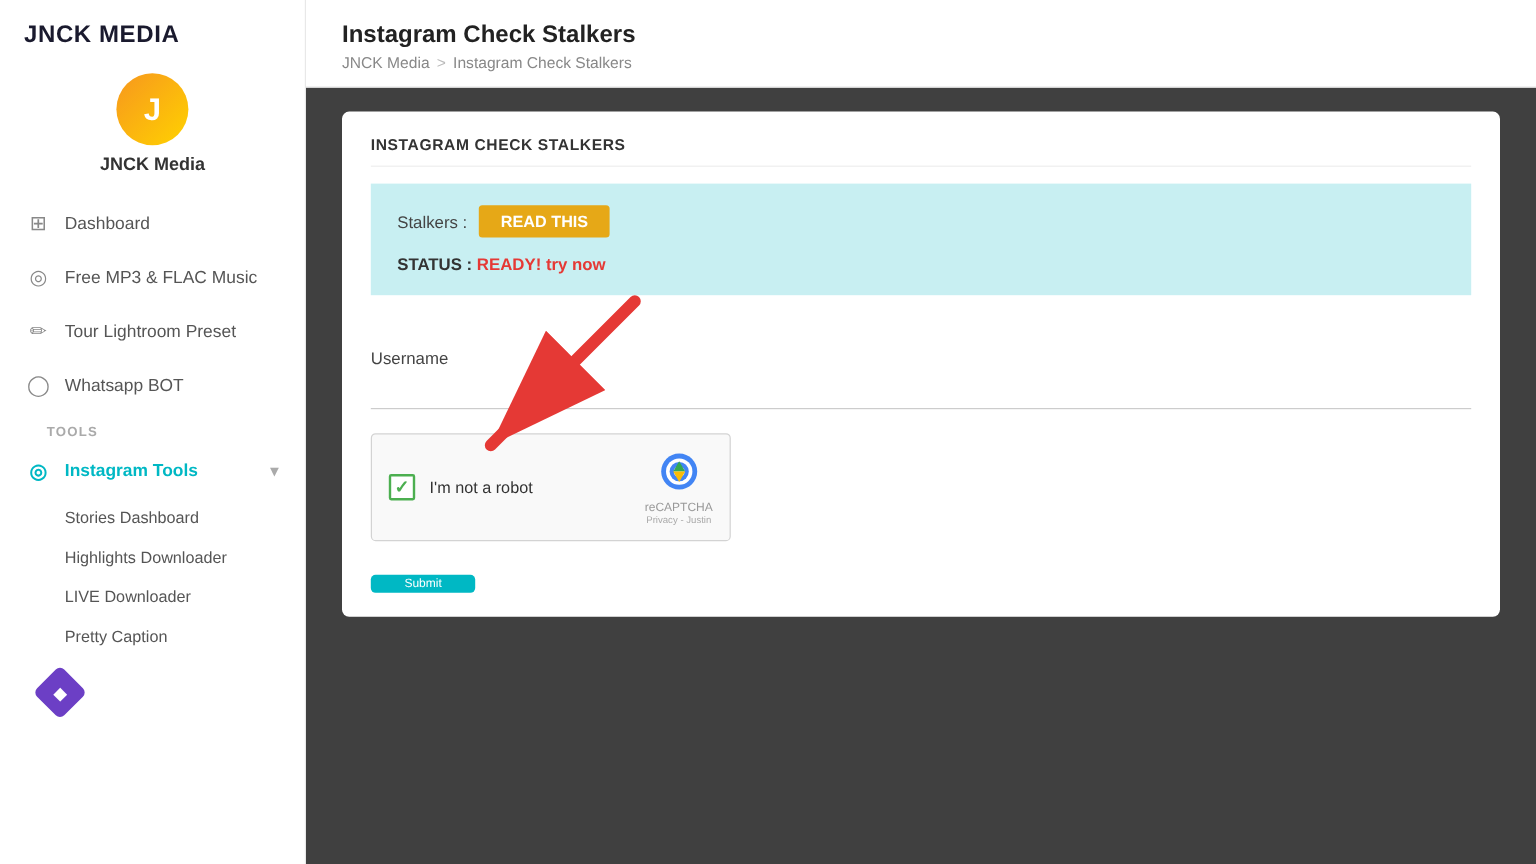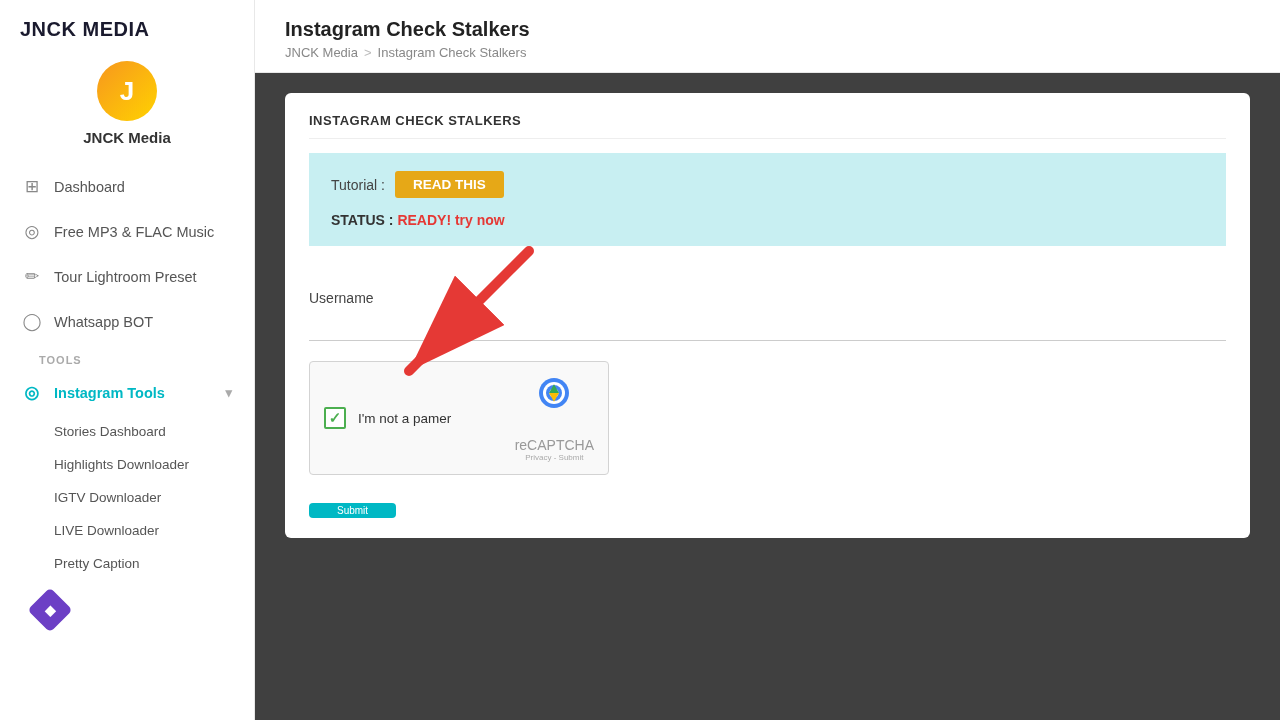--- a/index.html
+++ b/index.html
@@ -260,23 +260,22 @@
     .recaptcha-right {
       display: flex;
       flex-direction: column;
       align-items: center;
     }
     .recaptcha-logo {
       font-size: 22px;
       color: #4285f4;
     }
     .recaptcha-brand {
-      font-size: 14px;
+      font-size: 10px;
       color: #999;
-      margin-top: 19px;
     }
     .recaptcha-links {
       font-size: 8px;
       color: #aaa;
     }
 
     .submit-btn {
       background: #00b8c4;
       color: #fff;
       border: none;
@@ -348,23 +347,20 @@
       <span>Instagram Tools</span>
       <span class="chevron">▾</span>
     </div>
     <div class="sub-nav-item">
       <span>Stories Dashboard</span>
     </div>
     <div class="sub-nav-item">
       <span>Highlights Downloader</span>
     </div>
     <div class="sub-nav-item">
-      <span>IGTV Downloader</span>
-    </div>
-    <div class="sub-nav-item">
       <span>LIVE Downloader</span>
     </div>
     <div class="sub-nav-item">
       <span>Pretty Caption</span>
     </div>
 
     <div style="display:flex; align-items:center; padding: 14px 22px 0 22px;">
       <div class="diamond-badge">
         <div class="diamond-inner">◆</div>
       </div>
@@ -384,57 +380,57 @@
   </div>
 
   <div class="content-area">
 
     <div class="card">
       <div class="card-inner">
         <div class="section-heading">INSTAGRAM CHECK STALKERS</div>
 
         <div class="info-box">
           <div class="tutorial-row">
-            <span class="tutorial-label">Tutorial :</span>
+            <span class="tutorial-label">Stalkers :</span>
             <button class="read-this-btn">READ THIS</button>
           </div>
           <div class="status-row">
             <span>STATUS :</span>
             <span class="status-ready">READY! try now</span>
           </div>
         </div>
       </div>
 
       <div class="form-section">
         <label class="form-label">Username</label>
         <input class="form-input" type="text" style="">
 
         
         <div style="position:relative; display:inline-block;">
           <div class="recaptcha-box">
             <div class="recaptcha-left">
               <div class="recaptcha-checkbox">
                 <span class="recaptcha-checkmark">✓</span>
               </div>
-              <span class="recaptcha-text">I'm not a pamer</span>
+              <span class="recaptcha-text">I'm not a robot</span>
             </div>
             <div class="recaptcha-right">
               <div class="recaptcha-logo">
                 
                 <svg width="38" height="38" viewBox="0 0 38 38" fill="none" xmlns="http://www.w3.org/2000/svg">
                   <path d="M19 4C10.716 4 4 10.716 4 19s6.716 15 15 15 15-6.716 15-15S27.284 4 19 4z" fill="#4285F4"></path>
                   <path d="M19 8a11 11 0 100 22A11 11 0 0019 8z" fill="#fff"></path>
                   <path d="M19 11a8 8 0 100 16A8 8 0 0019 11z" fill="#4285F4"></path>
                   <path d="M19 14.5a4.5 4.5 0 100 9 4.5 4.5 0 000-9z" fill="#fff"></path>
                   <path d="M14 19l5-8.66 5 8.66H14z" fill="#34A853"></path>
                   <path d="M24 19l-5 8.66-5-8.66H24z" fill="#FBBC05"></path>
                 </svg>
               </div>
               <div class="recaptcha-brand">reCAPTCHA</div>
-              <div class="recaptcha-links">Privacy - Submit</div>
+              <div class="recaptcha-links">Privacy - Justin</div>
             </div>
           </div>
 
           
           <svg class="red-arrow-svg" width="180" height="160" viewBox="0 0 180 160">
 
             <defs>
               <marker id="arrowhead" markerWidth="10" markerHeight="7" refX="10" refY="3.5" orient="auto">
                 <polygon points="0 0, 10 3.5, 0 7" fill="#e53935"></polygon>
               </marker>

